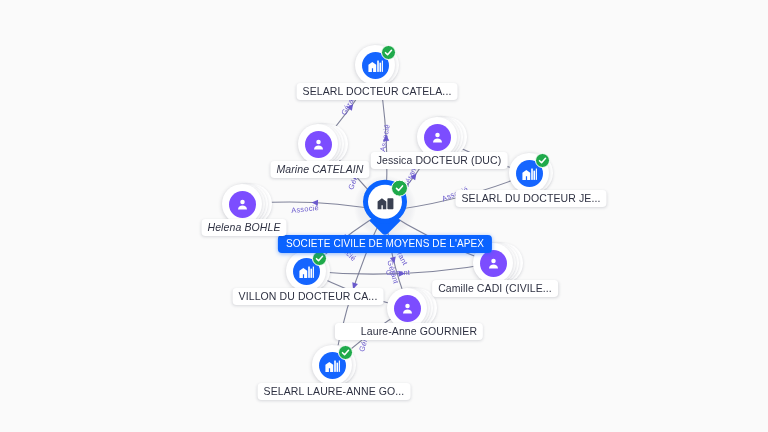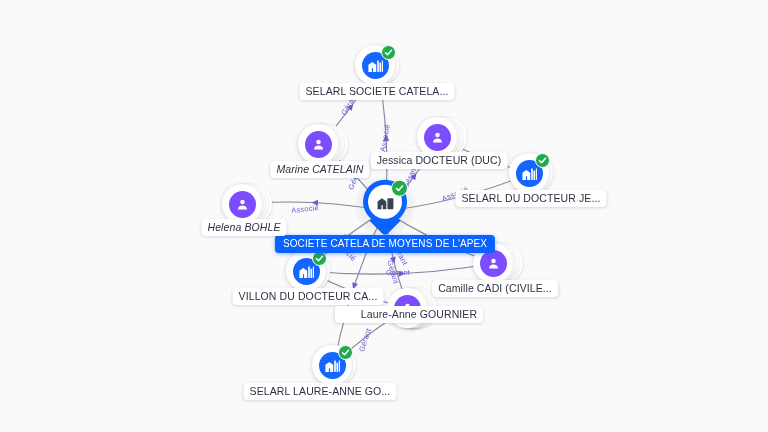--- a/index.html
+++ b/index.html
@@ -322,25 +322,25 @@
            <div class="check">
               <svg width="9" height="9" viewBox="0 0 24 24" fill="none" stroke="#fff" stroke-width="4.2" stroke-linecap="round" stroke-linejoin="round">
                 <path d="M4 12.5 L9.5 18 L20 6"></path>
               </svg>
             </div>
          </div>
        </div>
       </div>
     </div>
   <div id="labels-layer">
-      <div class="label selected" style="left: 385px; top: 235px;">SOCIETE CATELA DE MOYENS DE L'APEX</div>
-      <div class="label" style="left: 377px; top: 83px;">SELARL SOCIETE CATELA...</div>
+      <div class="label selected" style="left: 385px; top: 235px;">SOCIETE CIVILE DE MOYENS DE L'APEX</div>
+      <div class="label" style="left: 377px; top: 83px;">SELARL DOCTEUR CATELA...</div>
       <div class="label" style="left: 320px; top: 161px; font-style: italic;">Marine CATELAIN</div>
       <div class="label" style="left: 439px; top: 152px;">Jessica DOCTEUR (DUC)</div>
       <div class="label" style="left: 531px; top: 190px;">SELARL DU DOCTEUR JE...</div>
       <div class="label" style="left: 244px; top: 219px; font-style: italic;">Helena BOHLE</div>
       <div class="label" style="left: 308px; top: 288px;">VILLON DU DOCTEUR CA...</div>
       <div class="label" style="left: 495px; top: 280px;">Camille CADI (CIVILE...</div>
-      <div class="label" style="left: 409px; top: 306px; padding-left: 26px;">Laure-Anne GOURNIER</div>
-      <div class="label" style="left: 320px; top: 383px;">SELARL LAURE-ANNE GO...</div>
+      <div class="label" style="left: 409px; top: 323px; padding-left: 26px;">Laure-Anne GOURNIER</div>
+      <div class="label" style="left: 334px; top: 383px;">SELARL LAURE-ANNE GO...</div>
     </div>
 
 </div>
 
 </body></html>

